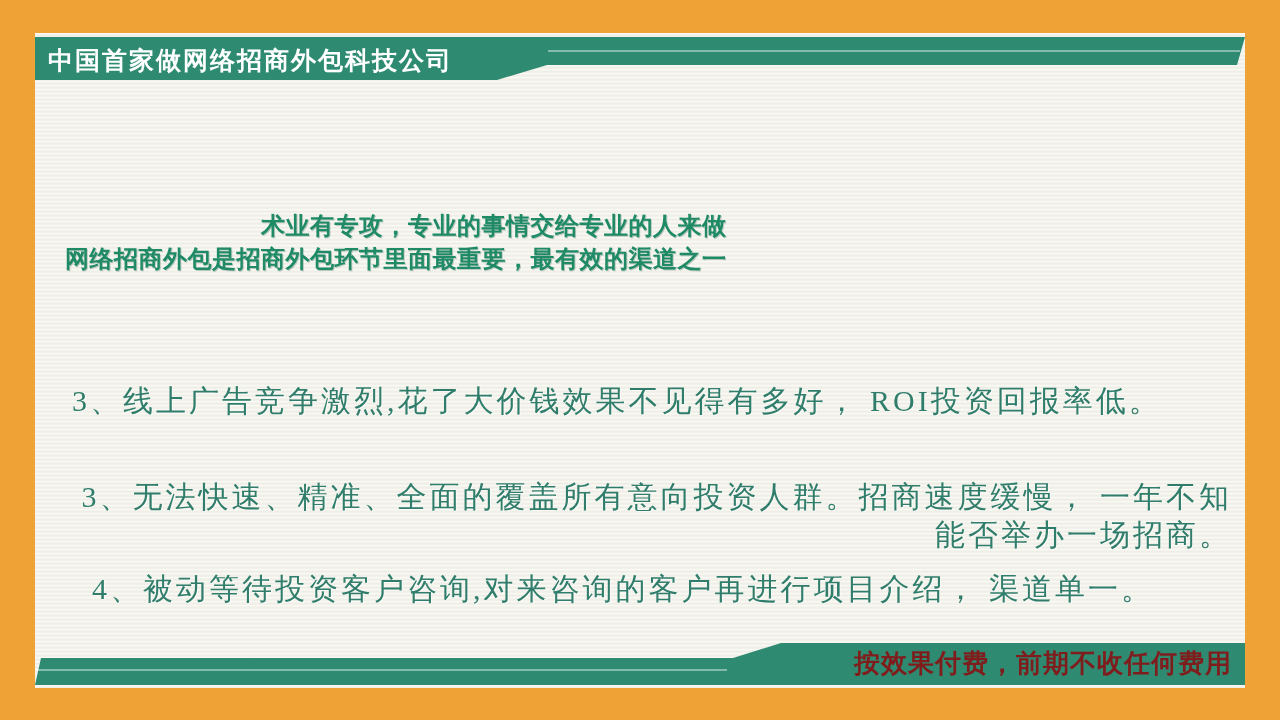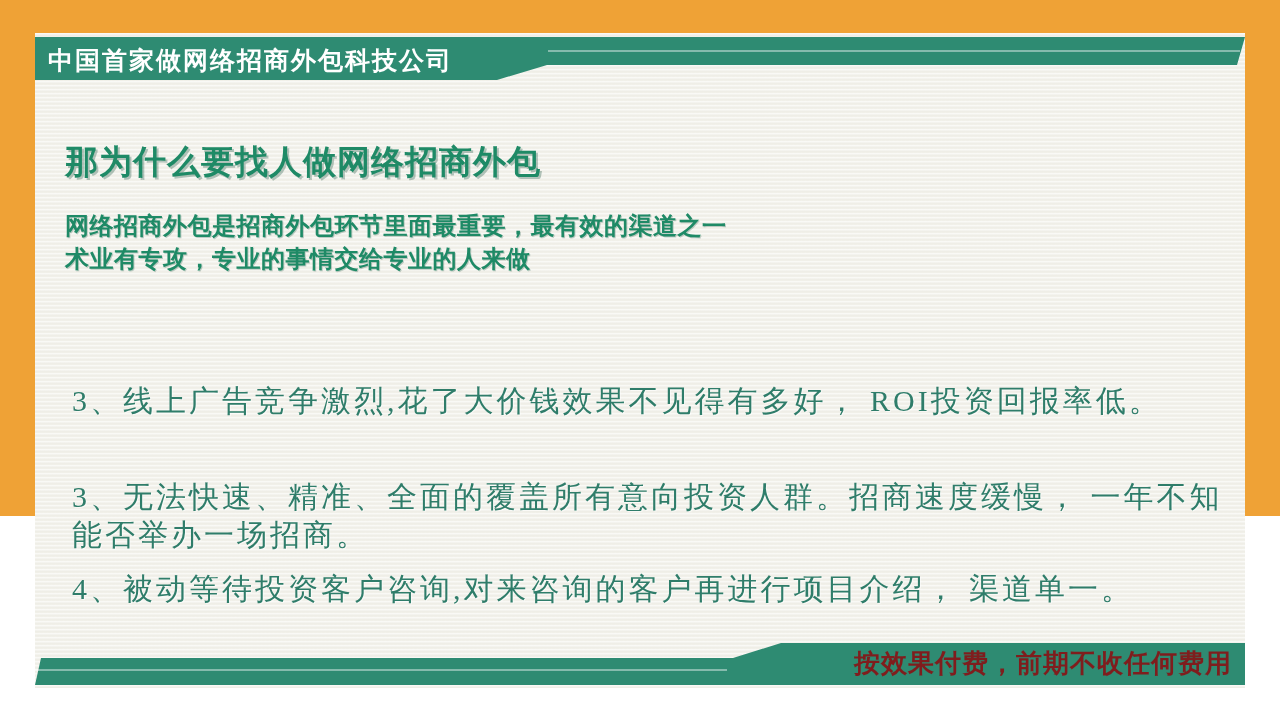--- a/index.html
+++ b/index.html
@@ -1,22 +1,23 @@
 <!DOCTYPE html>
 <html><head>
 <meta charset="utf-8">
 <style>
   * { margin: 0; padding: 0; box-sizing: border-box; }
   html, body { width: 1280px; height: 720px; overflow: hidden; }
   .slide {
     position: relative;
     width: 1280px;
-    height: 516px;
+    height: 720px;
     background: #EFA236;
     font-family: "Liberation Sans", sans-serif;
+    text-align: right;
   }
   .page {
     position: absolute;
     left: 35px; top: 33px;
     width: 1210px; height: 655px;
     background: #F2F1EA;
     background-image:
       repeating-linear-gradient(180deg,
         rgba(255,255,255,0.55) 0px, rgba(255,255,255,0.55) 1px,
         rgba(0,0,0,0.016) 2px, rgba(244,243,236,0) 4px);
@@ -95,38 +96,37 @@
     color: #2F7D6A;
     font-family: "Liberation Serif", "DejaVu Serif", serif;
     font-size: 30px;
     letter-spacing: 3px;
     text-shadow: 1px 1px 0 rgba(255,255,255,0.55);
     white-space: nowrap;
   }
   .point-1 { top: 301px; }
   .point-2 { top: 381px; }
   .point-3 { top: 478px; width: 1160px; white-space: normal; line-height: 38px; }
-  .point-4 { top: 569px; }
+  .point-4 { top: 569px; margin-left: 20px; }
 </style>
 </head>
 <body>
 
 <div class="slide">
 
   <div class="page"></div>
 
   <div class="ribbon-top"></div>
   <div class="ribbon-top-line"></div>
   <div class="header-text">中国首家做网络招商外包科技公司</div>
 
-  <div class="title">那为什么要找人做网络招商外包</div>
 
   <div class="subtitle">
+    <div>术业有专攻，专业的事情交给专业的人来做</div>
     <div>网络招商外包是招商外包环节里面最重要，最有效的渠道之一</div>
-    <div>术业有专攻，专业的事情交给专业的人来做</div>
   </div>
 
 
   <div class="point point-2">3、线上广告竞争激烈,花了大价钱效果不见得有多好， ROI投资回报率低。</div>
 
   <div class="point point-3">3、无法快速、精准、全面的覆盖所有意向投资人群。招商速度缓慢， 一年不知能否举办一场招商。</div>
 
   <div class="point point-4">4、被动等待投资客户咨询,对来咨询的客户再进行项目介绍， 渠道单一。</div>
 
   <div class="ribbon-bottom"></div>

